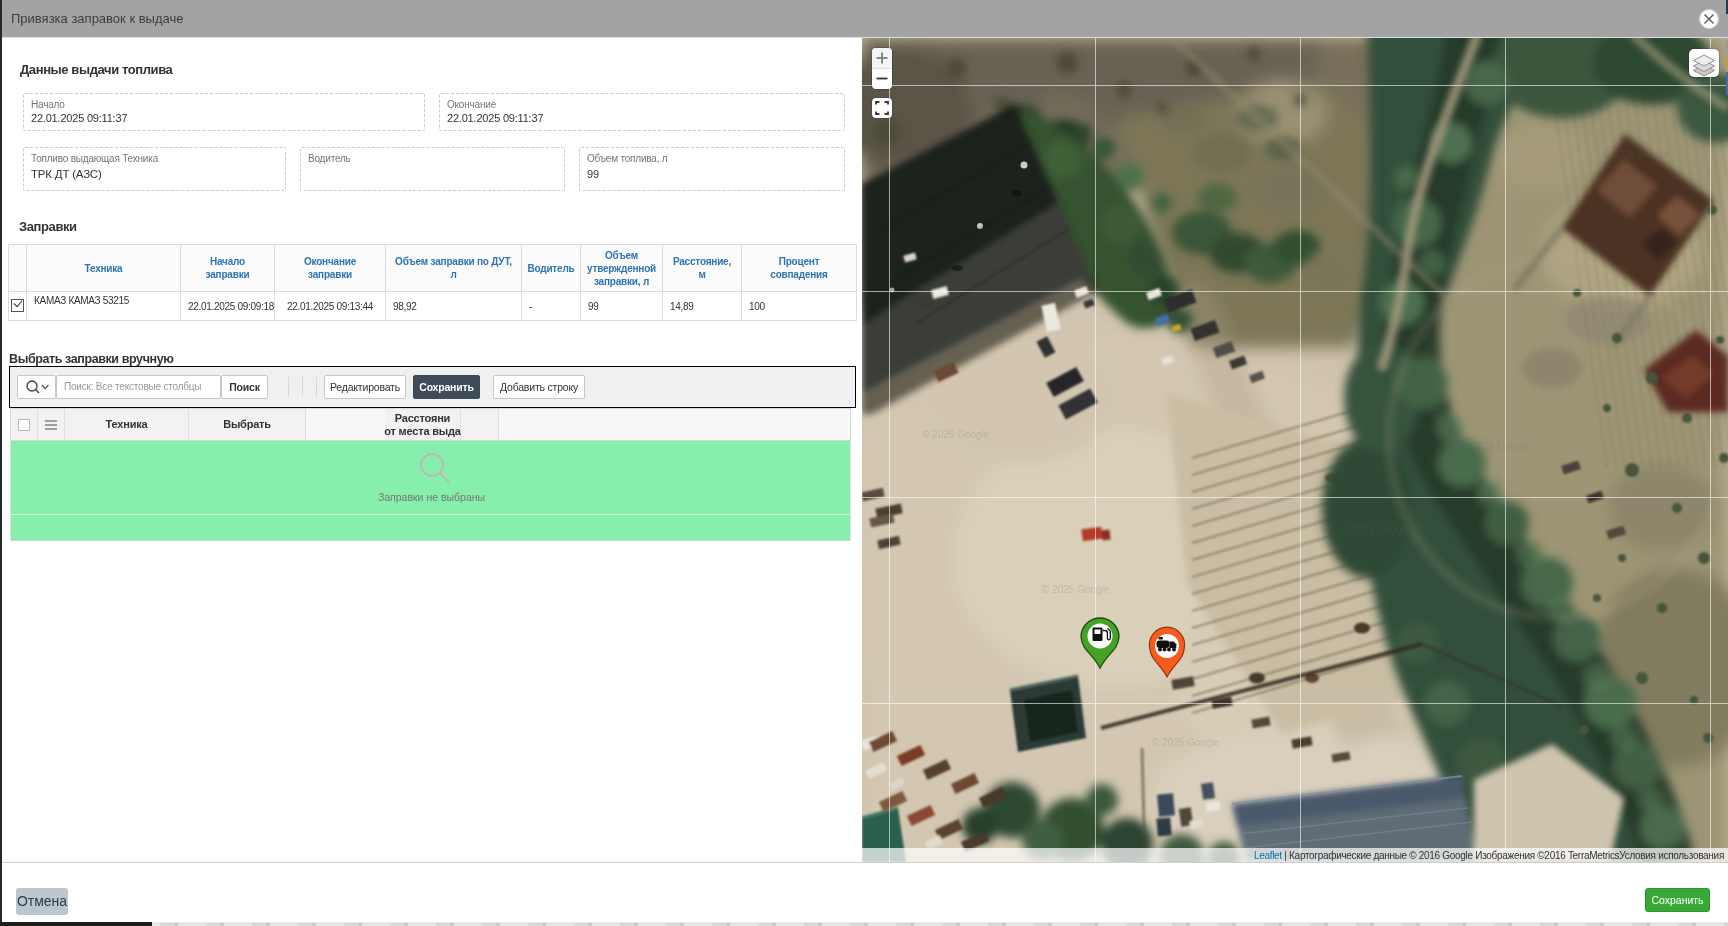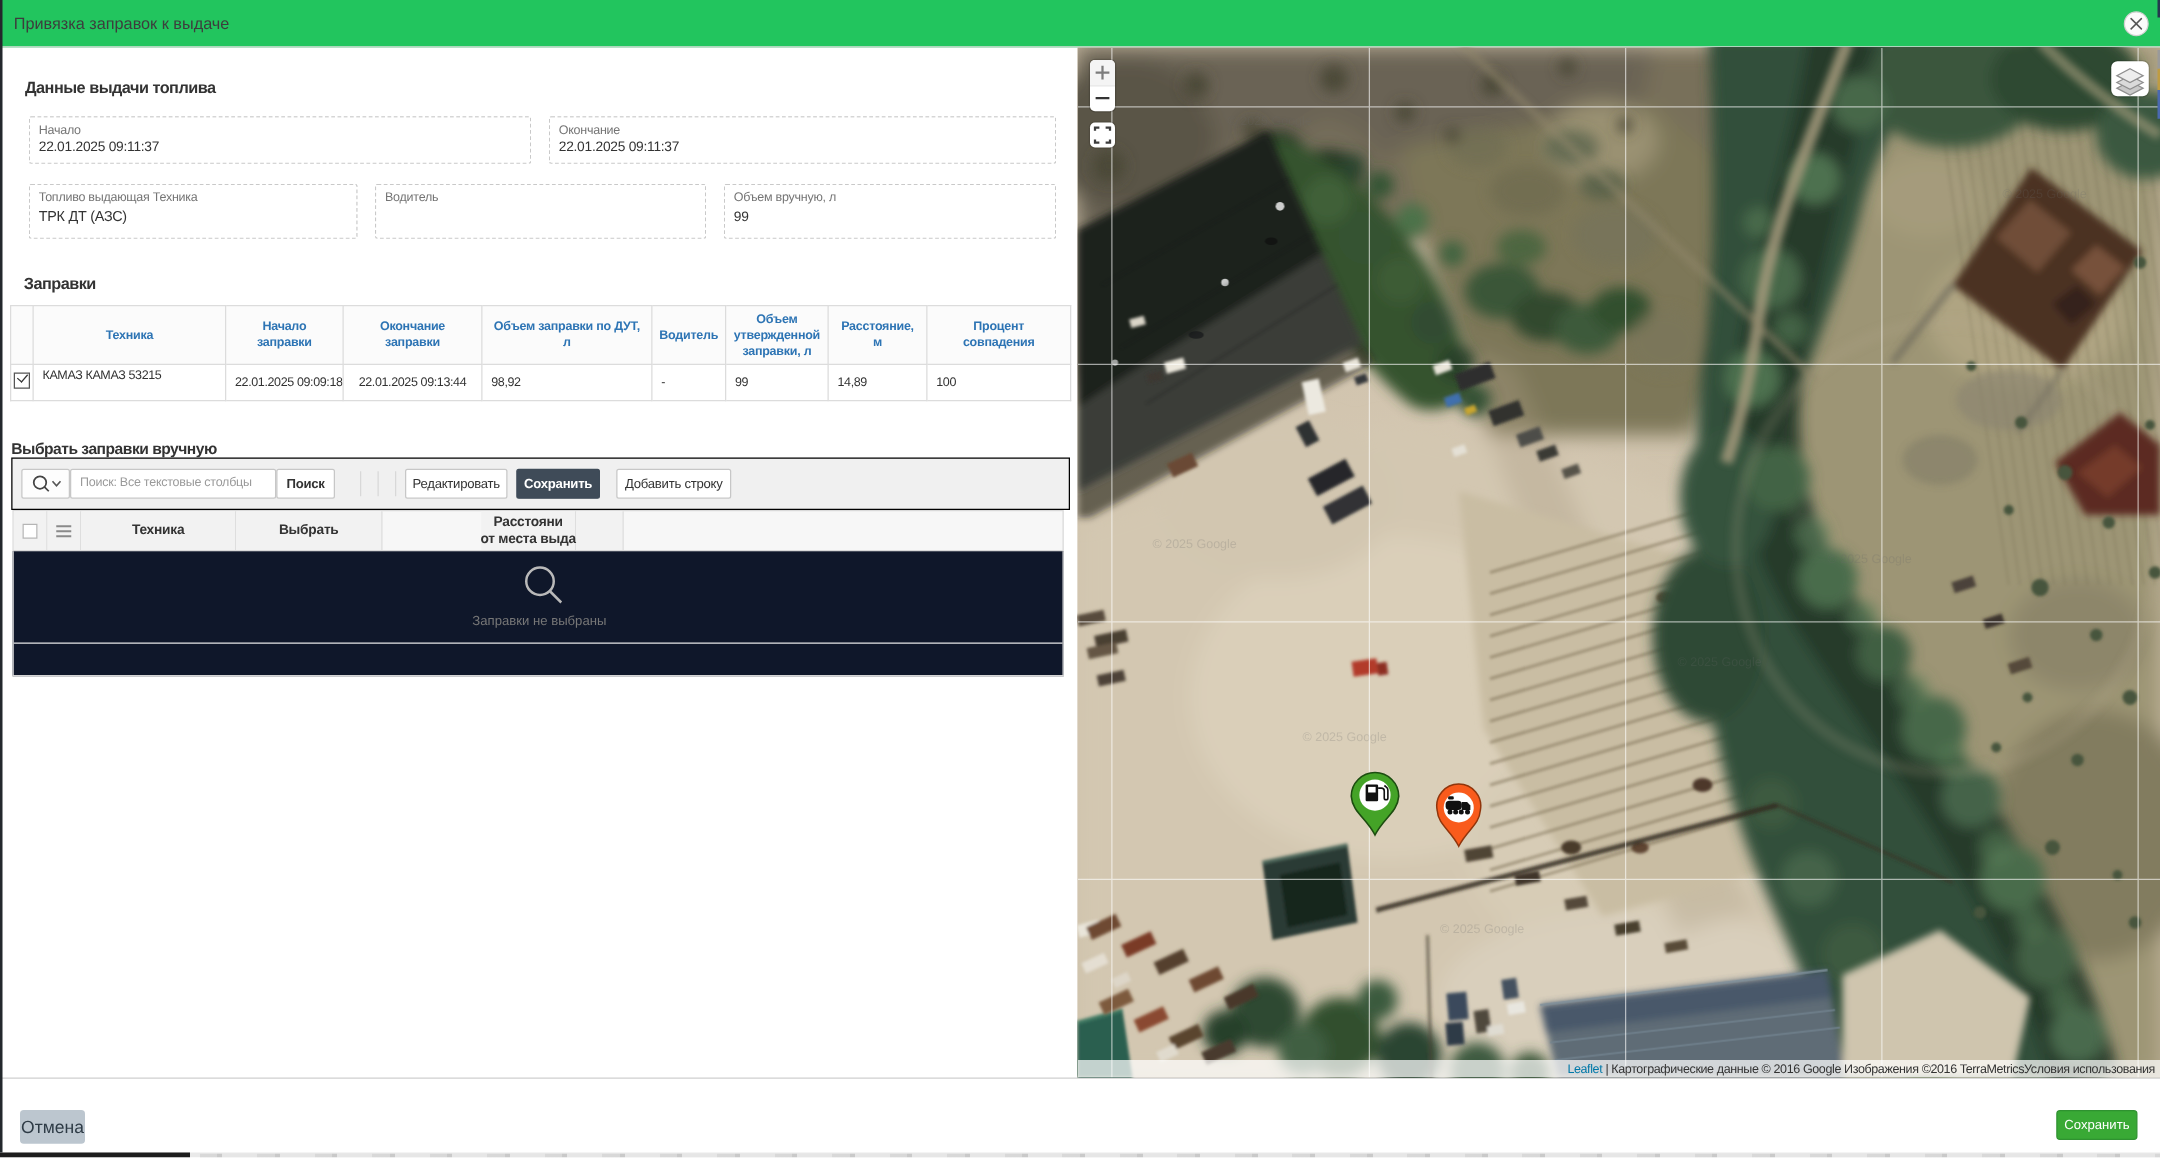--- a/index.html
+++ b/index.html
@@ -2,21 +2,21 @@
 <html><head>
 <meta charset="utf-8">
 <style>
   * { margin:0; padding:0; box-sizing:border-box; }
   html,body { width:1728px; height:926px; overflow:hidden; background:#fff;
     font-family:"Liberation Sans", sans-serif; }
   .abs { position:absolute; }
   #stage { position:relative; width:1728px; height:926px; }
 
   
-  #hdr { left:0; top:0; width:1728px; height:38px; background:#22c55e;
+  #hdr { left:0; top:0; width:1728px; height:38px; background:#a3a3a3;
     border-bottom:1px solid #ddd;padding-left:29px; }
   #hdr .title { position:absolute; left:11px; top:11px; font-size:13px; color:#3d3d3d; }
   #closeBtn { position:absolute; right:9px; top:9px; width:20px; height:20px;
     border:1px solid #d0d0d0; border-radius:50%; color:#555; text-align:center;
     font-size:13px; line-height:18px; background:#fbfbfb;}
   #leftEdge { left:0; top:0; width:2px; height:922px; background:#23282c; }
   #footerLine { left:0; top:862px; width:1728px; height:1px; background:#cfcfcf; }
   #botStrip { left:0; top:922px; width:1728px; height:4px; background:#e9e9e9; }
   #botBlack { left:0; top:922px; width:152px; height:4px; background:#1d1d1d; }
 
@@ -53,21 +53,21 @@
   
   #t2 { position:absolute; left:10px; top:408px; width:841px; }
   #t2 .hrow { position:absolute; left:0; top:0; width:841px; height:33px;
        border:1px solid #d9d9d9; background:#f7f7f7;}
   #t2 .hcell { position:absolute; top:1px; height:31px; background:#f2f2f2;
        border-right:1px solid #dedede; font-size:11px; font-weight:bold; color:#333;
        text-align:center; line-height:13px; display:flex; align-items:center; justify-content:center;
        letter-spacing:-0.2px;}
   #t2 .body { position:absolute; left:0; top:33px; width:841px; height:100px;
        border-left:1px solid #e2e2e2; border-right:1px solid #e2e2e2;
-       border-bottom:1px solid #d5d5d5; background:#0f172a;}
+       border-bottom:1px solid #d5d5d5; background:#86efac;}
   #t2 .rline { position:absolute; left:0; top:73px; width:839px; height:1px; background:#e8e8e8;}
   #t2 .empt { position:absolute; left:0; top:50px; width:841px; text-align:center;
        font-size:10.5px; color:#777; }
 
   
   #btnCancel { left:16px; top:888px; width:52px; height:27px; background:#bcc6cf;
       border-radius:3px; font-size:14px; color:#2e3b46; text-align:center; line-height:27px;}
   #btnSave { left:1645px; top:888px; width:65px; height:24px; background:#39a935;
       border:1px solid #2f9230; border-radius:3px; font-size:10.5px; color:#fff;
       text-align:center; line-height:22px;}
@@ -101,21 +101,21 @@
     </div>
 
   <div class="fbox" style="left:23px; top:147px; width:263px; height:44px;">
     <span class="lab">Топливо выдающая Техника</span>
       <span class="val" style="top:20px; font-size:11.5px;">ТРК ДТ (АЗС)</span>
     </div>
   <div class="fbox" style="left:300px; top:147px; width:265px; height:44px;">
     <span class="lab">Водитель</span>
     </div>
   <div class="fbox" style="left:579px; top:147px; width:266px; height:44px;">
-    <span class="lab">Объем вручную, л</span>
+    <span class="lab">Объем топлива, л</span>
       <span class="val" style="top:20px;">99</span>
     </div>
 
   <div class="h1" style="left:19px; top:219px;">Заправки</div>
   <table class="abs" id="t1">
     <colgroup>
         <col style="width:18px">
         <col style="width:154px">
         <col style="width:94px">
       <col style="width:111px">

